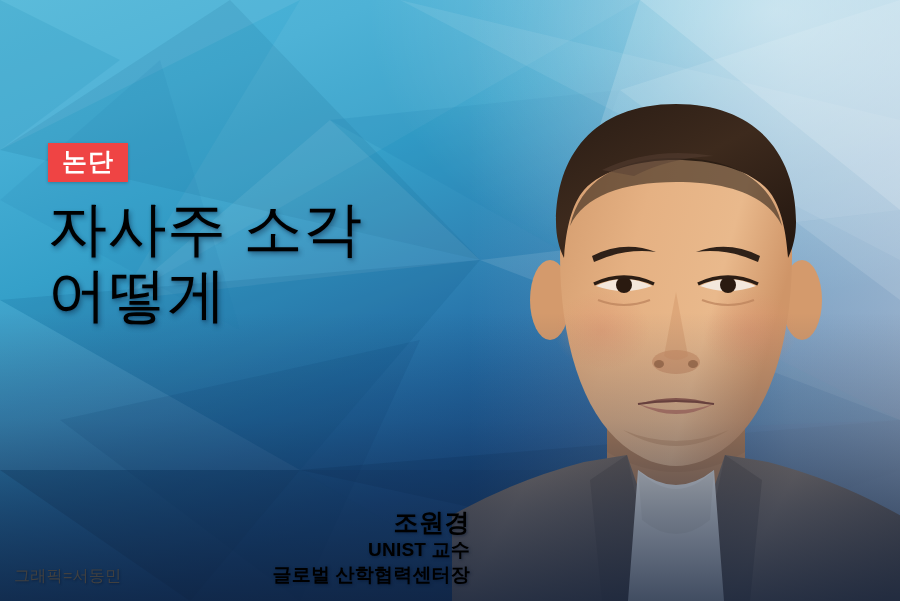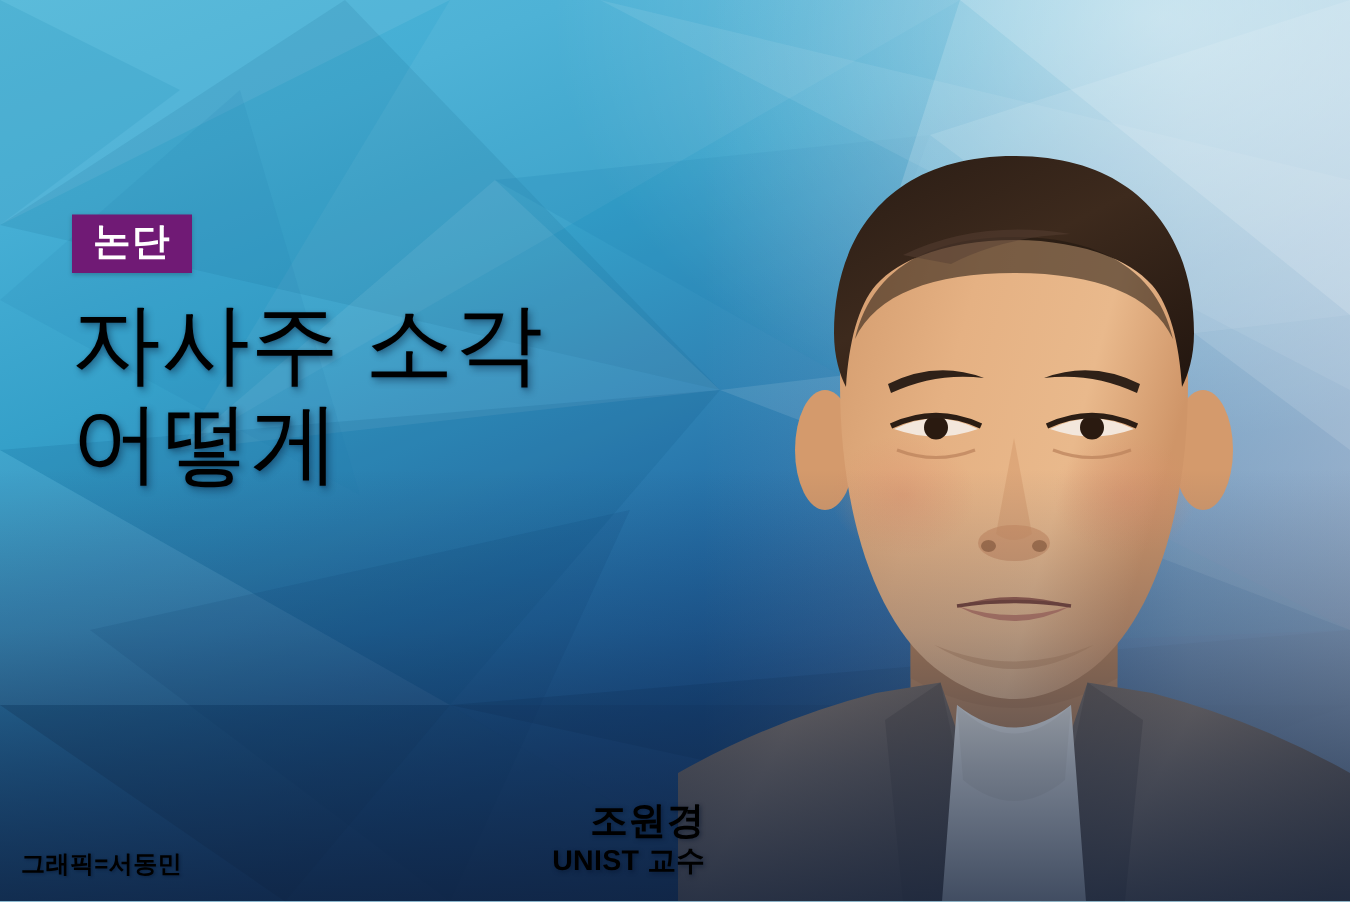--- a/index.html
+++ b/index.html
@@ -74,21 +74,21 @@
     width: 448px;
     height: 601px;
     overflow: hidden;
   }
 
   
   #kicker-badge {
     position: absolute;
     left: 48px;
     top: 143px;
-    background: #701a75;
+    background: #ef4444;
     color: #ffffff;
     font-size: 25px;
     font-weight: 700;
     letter-spacing: 1px;
     padding: 6px 14px 8px 14px;
     line-height: 1;
     box-shadow: 0 1px 3px rgba(0,0,0,0.22);
   }
 
   
@@ -136,23 +136,23 @@
     font-weight: 700;
     letter-spacing: 0.2px;
     display: block;
   }
 
   
   #credit {
     position: absolute;
     left: 14px;
     bottom: 14px;
-    color: #000000;
+    color: #404040;
     font-size: 16px;
-    font-weight: 700;
+    font-weight: 400;
     letter-spacing: 0.3px;
     text-shadow: 1px 1px 2px rgba(4,18,42,0.45);
   }
 </style>
 </head>
 <body>
 
 <div id="graphic-card">
 
   <div class="bg-layer" id="bg-base"></div>
@@ -285,17 +285,18 @@
   </div>
 
   <div id="headline">
     <div class="hl-line">자사주 소각</div>
     <div class="hl-line">어떻게</div>
   </div>
 
   <div id="byline">
     <span class="by-name">조원경</span>
     <span class="by-role">UNIST 교수</span>
+    <span class="by-org">글로벌 산학협력센터장</span>
   </div>
 
   <div id="credit">그래픽=서동민</div>
 
 </div>
 
 </body></html>

